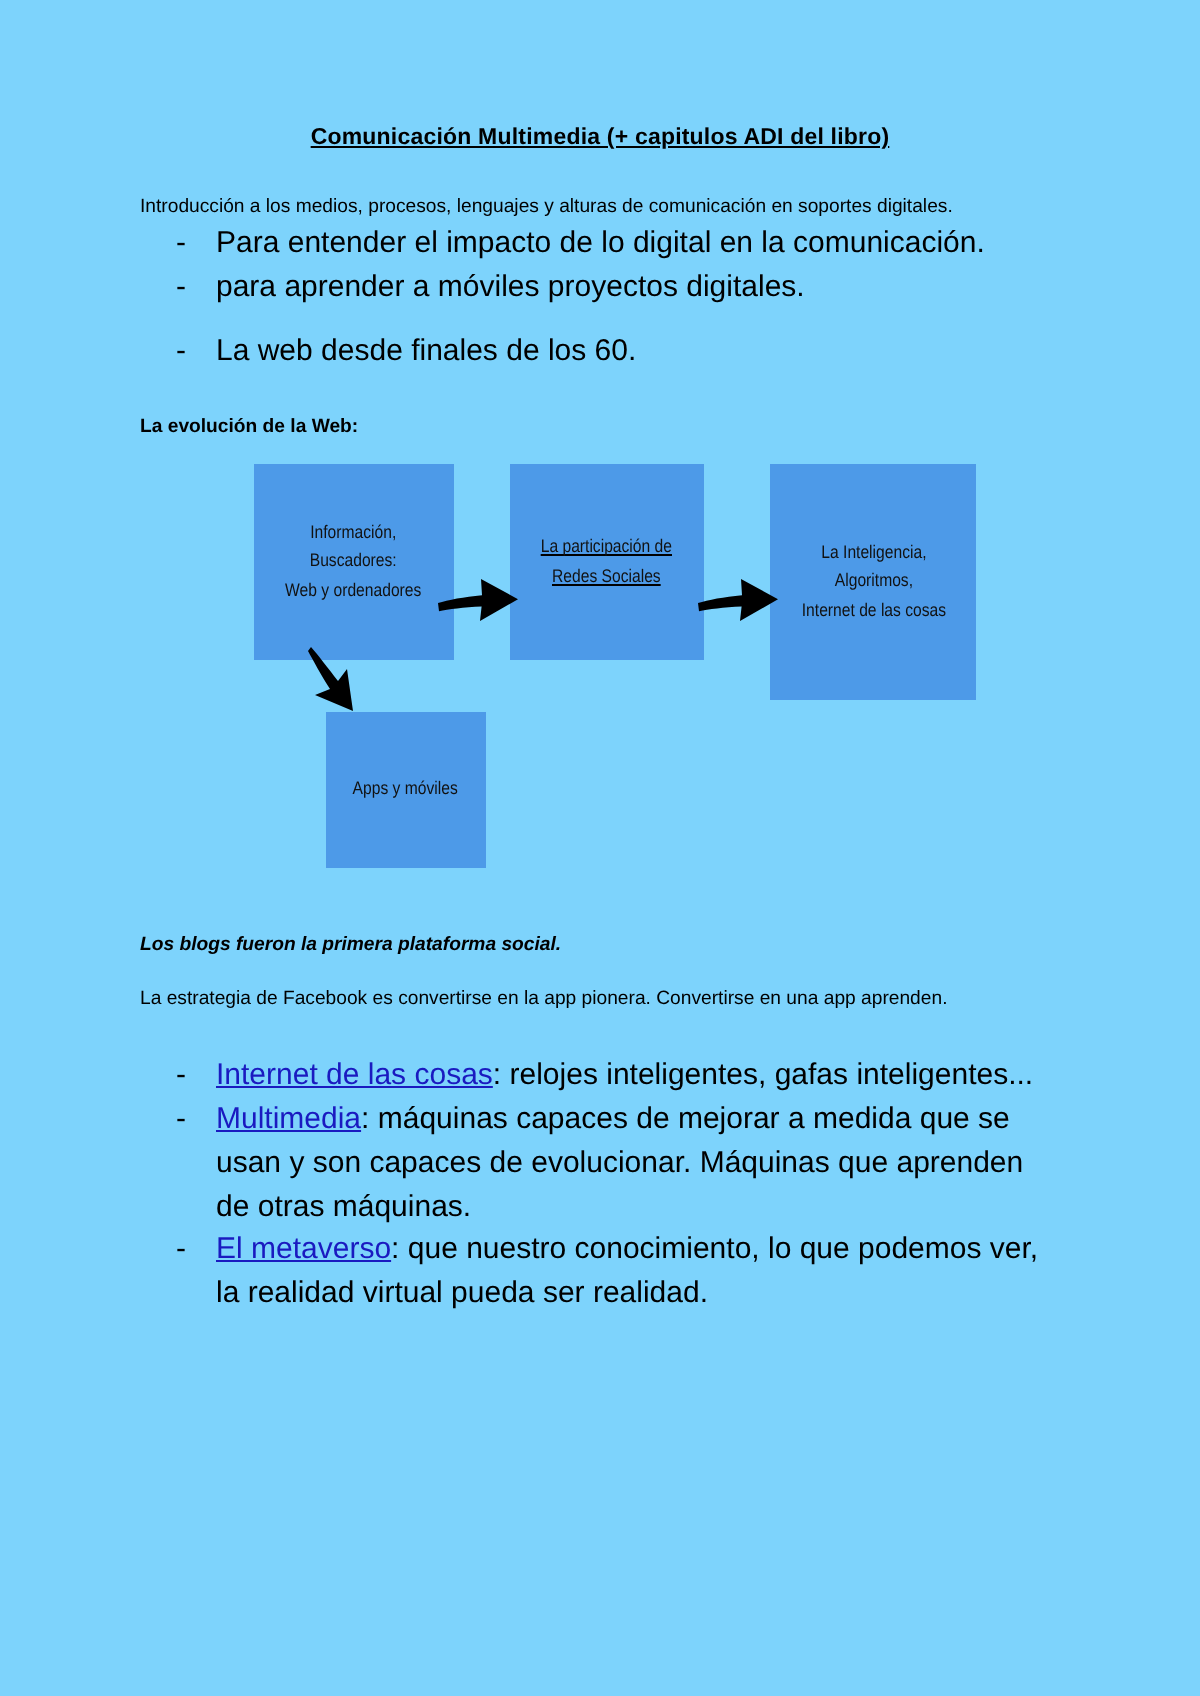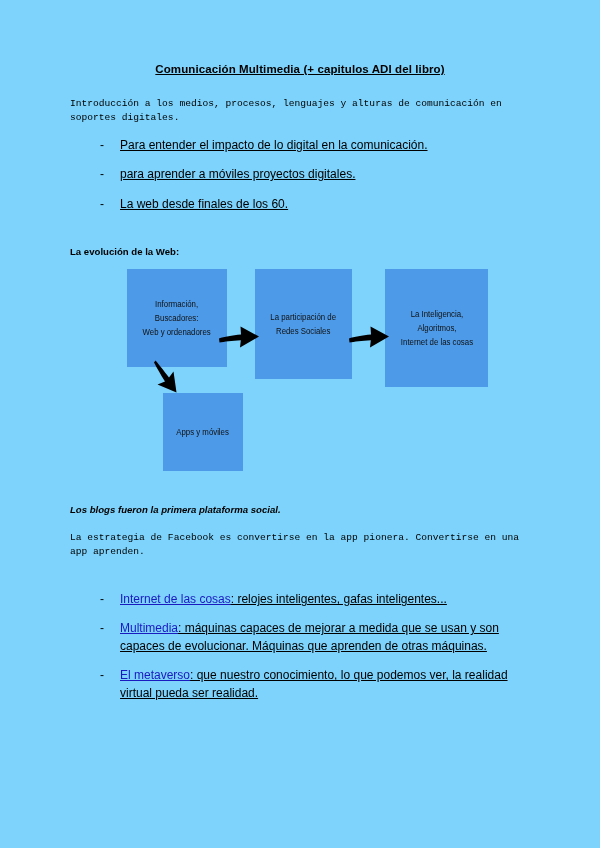--- a/index.html
+++ b/index.html
@@ -37,44 +37,42 @@
     margin: 0 0 20px 0;
     line-height: 1.3;
   }
 
   
   .para {
     font-size: 9.6px;
     line-height: 1.45;
     margin: 0;
     text-align: left;
-    font-family: Liberation Mono, monospace;
   }
 
   .bold-line {
     font-size: 9.6px;
     font-weight: bold;
     line-height: 1.45;
     margin: 0;
     font-style: italic;
   }
 
   
   .dash-list {
     margin: 0;
     padding: 0;
     list-style: none;
   }
   .dash-item {
     position: relative;
     padding-left: 38px;
-    font-size: 12px;
+    font-size: 15px;
     line-height: 1.45;
-    margin: 12px;
-    text-decoration: underline;
+    margin: 0;
   }
   .dash-item::before {
     content: "-";
     position: absolute;
     left: 18px;
     top: 0;
   }
   .dash-item.spaced { margin-top: 11px; }
 
   .doclink {
@@ -111,21 +109,21 @@
     font-size: 9.1px;
     line-height: 1.55;
     color: #111111;
     transform: scaleX(0.86);
     white-space: nowrap;
     font-weight: 500;
   }
 
   
   #box-informacion { left: 57px;  top: 2px;   width: 100px; height: 98px; }
-  #box-redes       { left: 185px; top: 2px;   width: 97px;  height: 110px; }
+  #box-redes       { left: 185px; top: 2px;   width: 97px;  height: 98px; text-decoration: underline; }
   #box-inteligencia{ left: 315px; top: 2px;   width: 103px; height: 118px; }
   #box-apps        { left: 93px;  top: 126px; width: 80px;  height: 78px; }
 
   .arrow {
     position: absolute;
   }
   #arrow-1 { left: 148px; top: 56px; }
   #arrow-2 { left: 278px; top: 56px; }
   #arrow-3 { left: 83px;  top: 92px; }
 

